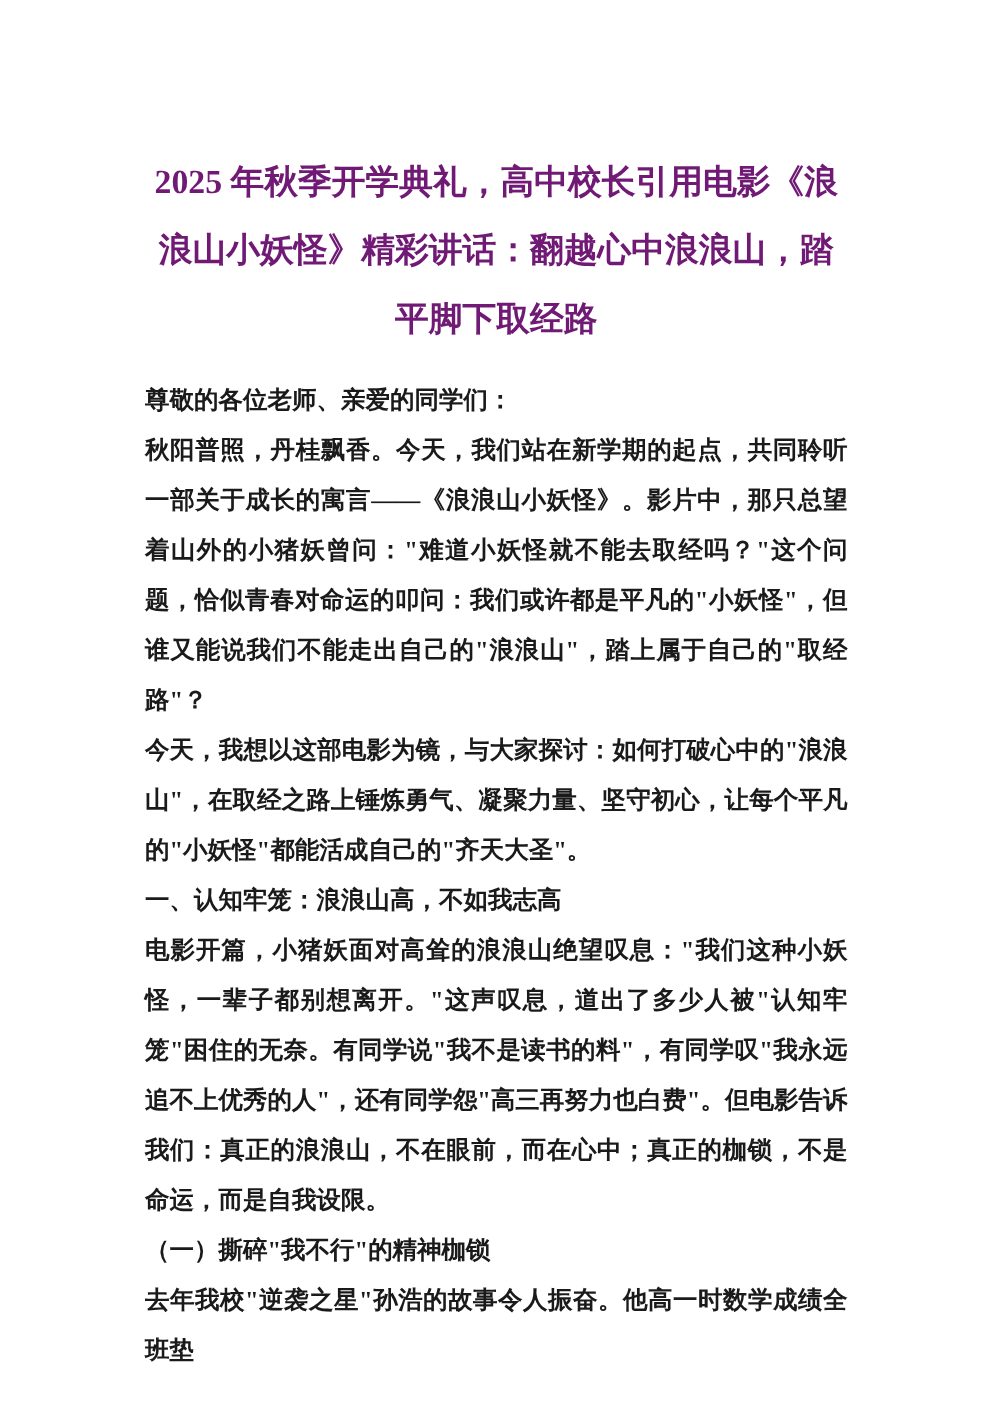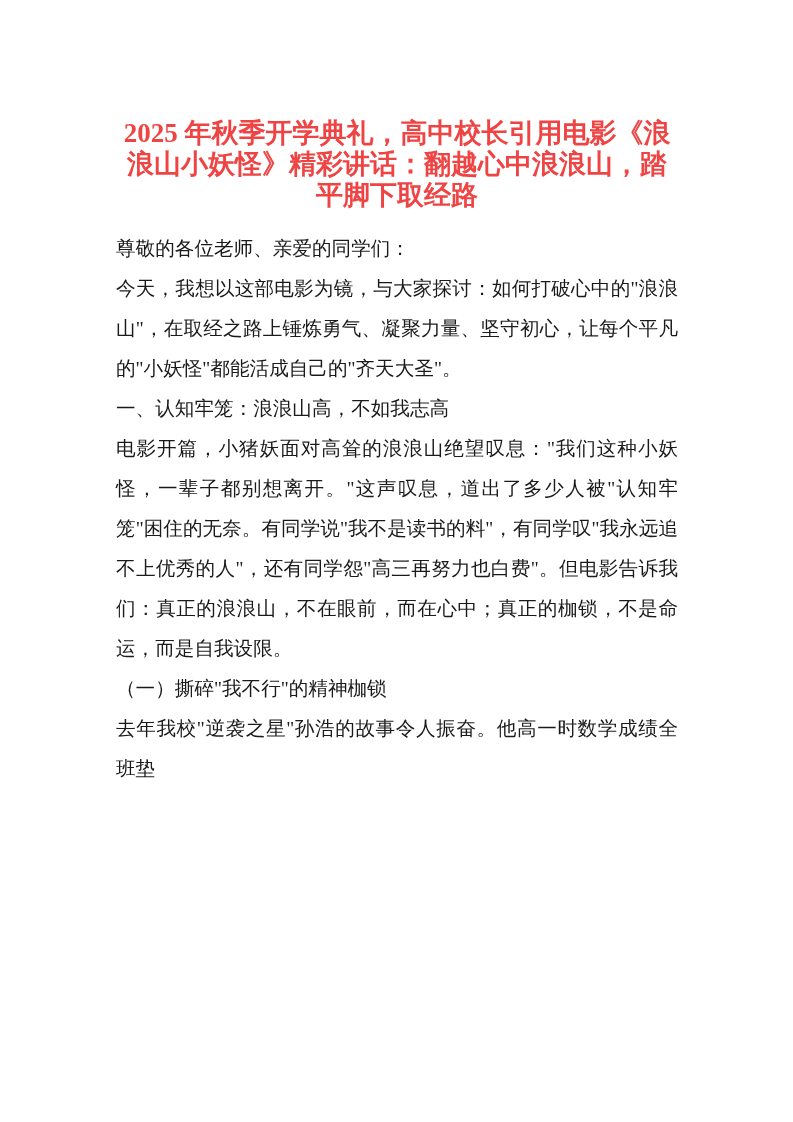--- a/index.html
+++ b/index.html
@@ -24,56 +24,58 @@
   }
   .content {
     position: absolute;
     left: 116px;
     top: 118px;
     width: 562px;
   }
   .doc-title {
     font-size: 27px;
     font-weight: bold;
-    line-height: 31px;
+    line-height: 55px;
     text-align: center;
     letter-spacing: 0px;
     margin: 0 0 18px 0;
     padding: 0;
-    color: #ef4444;
+    color: #701a75;
     word-break: break-all;
   }
   .para {
     font-size: 19.6px;
     line-height: 40px;
     text-align: justify;
     text-justify: inter-ideograph;
     margin: 0;
     padding: 0;
     color: #1a1a1a;
     word-break: break-all;
     text-align-last: left;
+    font-weight: bold;
   }
   .para.heading-num {
     text-align: left;
   }
   .para.sub-heading {
     text-align: left;
   }
 </style>
 </head>
 <body>
 
 <div class="page">
   <div class="content">
 
     <h1 class="doc-title">2025 年秋季开学典礼，高中校长引用电影《浪浪山小妖怪》精彩讲话：翻越心中浪浪山，踏平脚下取经路</h1>
 
     <p class="para">尊敬的各位老师、亲爱的同学们：</p>
 
+    <p class="para">秋阳普照，丹桂飘香。今天，我们站在新学期的起点，共同聆听一部关于成长的寓言——《浪浪山小妖怪》。影片中，那只总望着山外的小猪妖曾问："难道小妖怪就不能去取经吗？"这个问题，恰似青春对命运的叩问：我们或许都是平凡的"小妖怪"，但谁又能说我们不能走出自己的"浪浪山"，踏上属于自己的"取经路"？</p>
 
     <p class="para">今天，我想以这部电影为镜，与大家探讨：如何打破心中的"浪浪山"，在取经之路上锤炼勇气、凝聚力量、坚守初心，让每个平凡的"小妖怪"都能活成自己的"齐天大圣"。</p>
 
     <p class="para heading-num">一、认知牢笼：浪浪山高，不如我志高</p>
 
     <p class="para">电影开篇，小猪妖面对高耸的浪浪山绝望叹息："我们这种小妖怪，一辈子都别想离开。"这声叹息，道出了多少人被"认知牢笼"困住的无奈。有同学说"我不是读书的料"，有同学叹"我永远追不上优秀的人"，还有同学怨"高三再努力也白费"。但电影告诉我们：真正的浪浪山，不在眼前，而在心中；真正的枷锁，不是命运，而是自我设限。</p>
 
     <p class="para sub-heading">（一）撕碎"我不行"的精神枷锁</p>
 
     <p class="para">去年我校"逆袭之星"孙浩的故事令人振奋。他高一时数学成绩全班垫</p>

